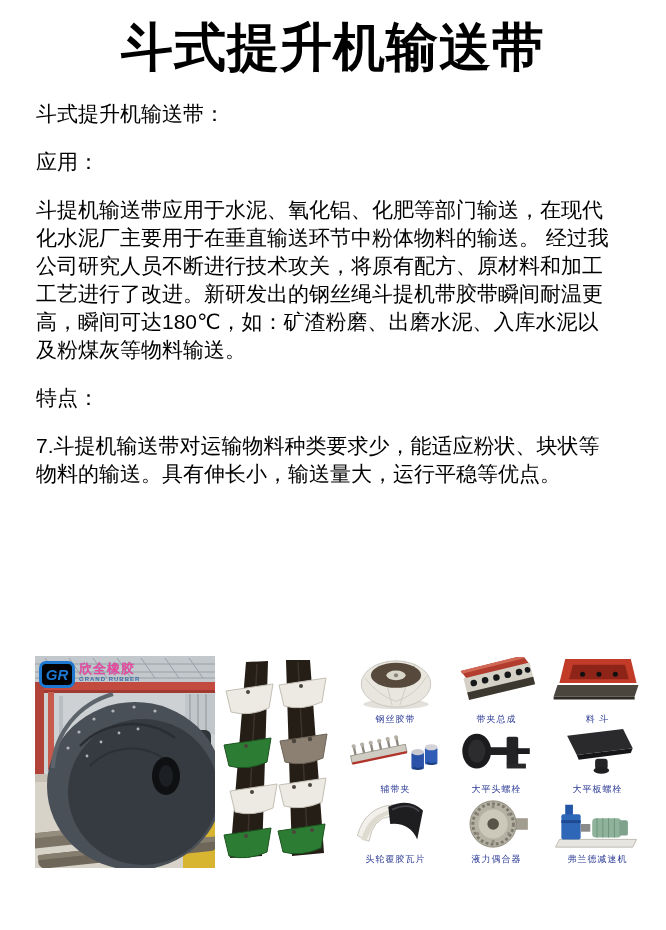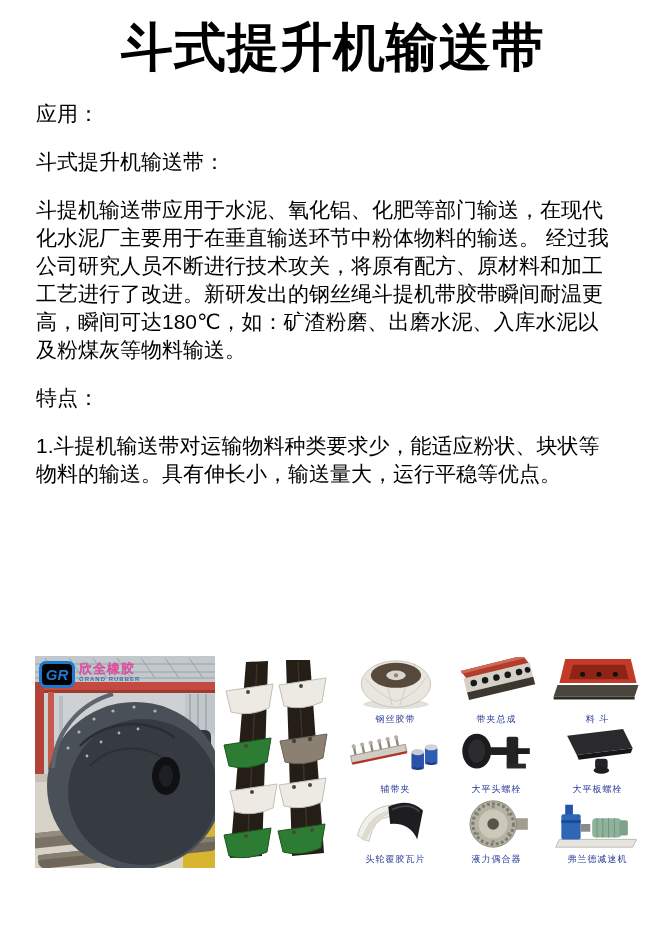--- a/index.html
+++ b/index.html
@@ -91,30 +91,30 @@
   }
 </style>
 </head>
 <body>
 
 <div class="page">
 
   <h1 class="title">斗式提升机输送带</h1>
 
   <div class="article">
+    <p>斗式提升机输送带：</p>
     <p>应用：</p>
-    <p>斗式提升机输送带：</p>
     <p>斗提机输送带应用于水泥、氧化铝、化肥等部门输送，在现代
 化水泥厂主要用于在垂直输送环节中粉体物料的输送。 经过我
 公司研究人员不断进行技术攻关，将原有配方、原材料和加工
 工艺进行了改进。新研发出的钢丝绳斗提机带胶带瞬间耐温更
 高，瞬间可达180℃，如：矿渣粉磨、出磨水泥、入库水泥以
 及粉煤灰等物料输送。</p>
     <p>特点：</p>
-    <p>1.斗提机输送带对运输物料种类要求少，能适应粉状、块状等
+    <p>7.斗提机输送带对运输物料种类要求少，能适应粉状、块状等
 物料的输送。具有伸长小，输送量大，运行平稳等优点。</p>
   </div>
 
   <div class="gallery">
 
     <figure class="photo-left">
       <svg width="180" height="212" viewBox="0 0 180 212">
         <rect width="180" height="212" fill="#cdd1d4"></rect>
         <rect x="0" y="0" width="180" height="26" fill="#c3c8cc"></rect>
         <path d="M0,8 H180 M0,16 H180 M0,22 H180" stroke="#a8aeb3" stroke-width="1.5" fill="none"></path>

